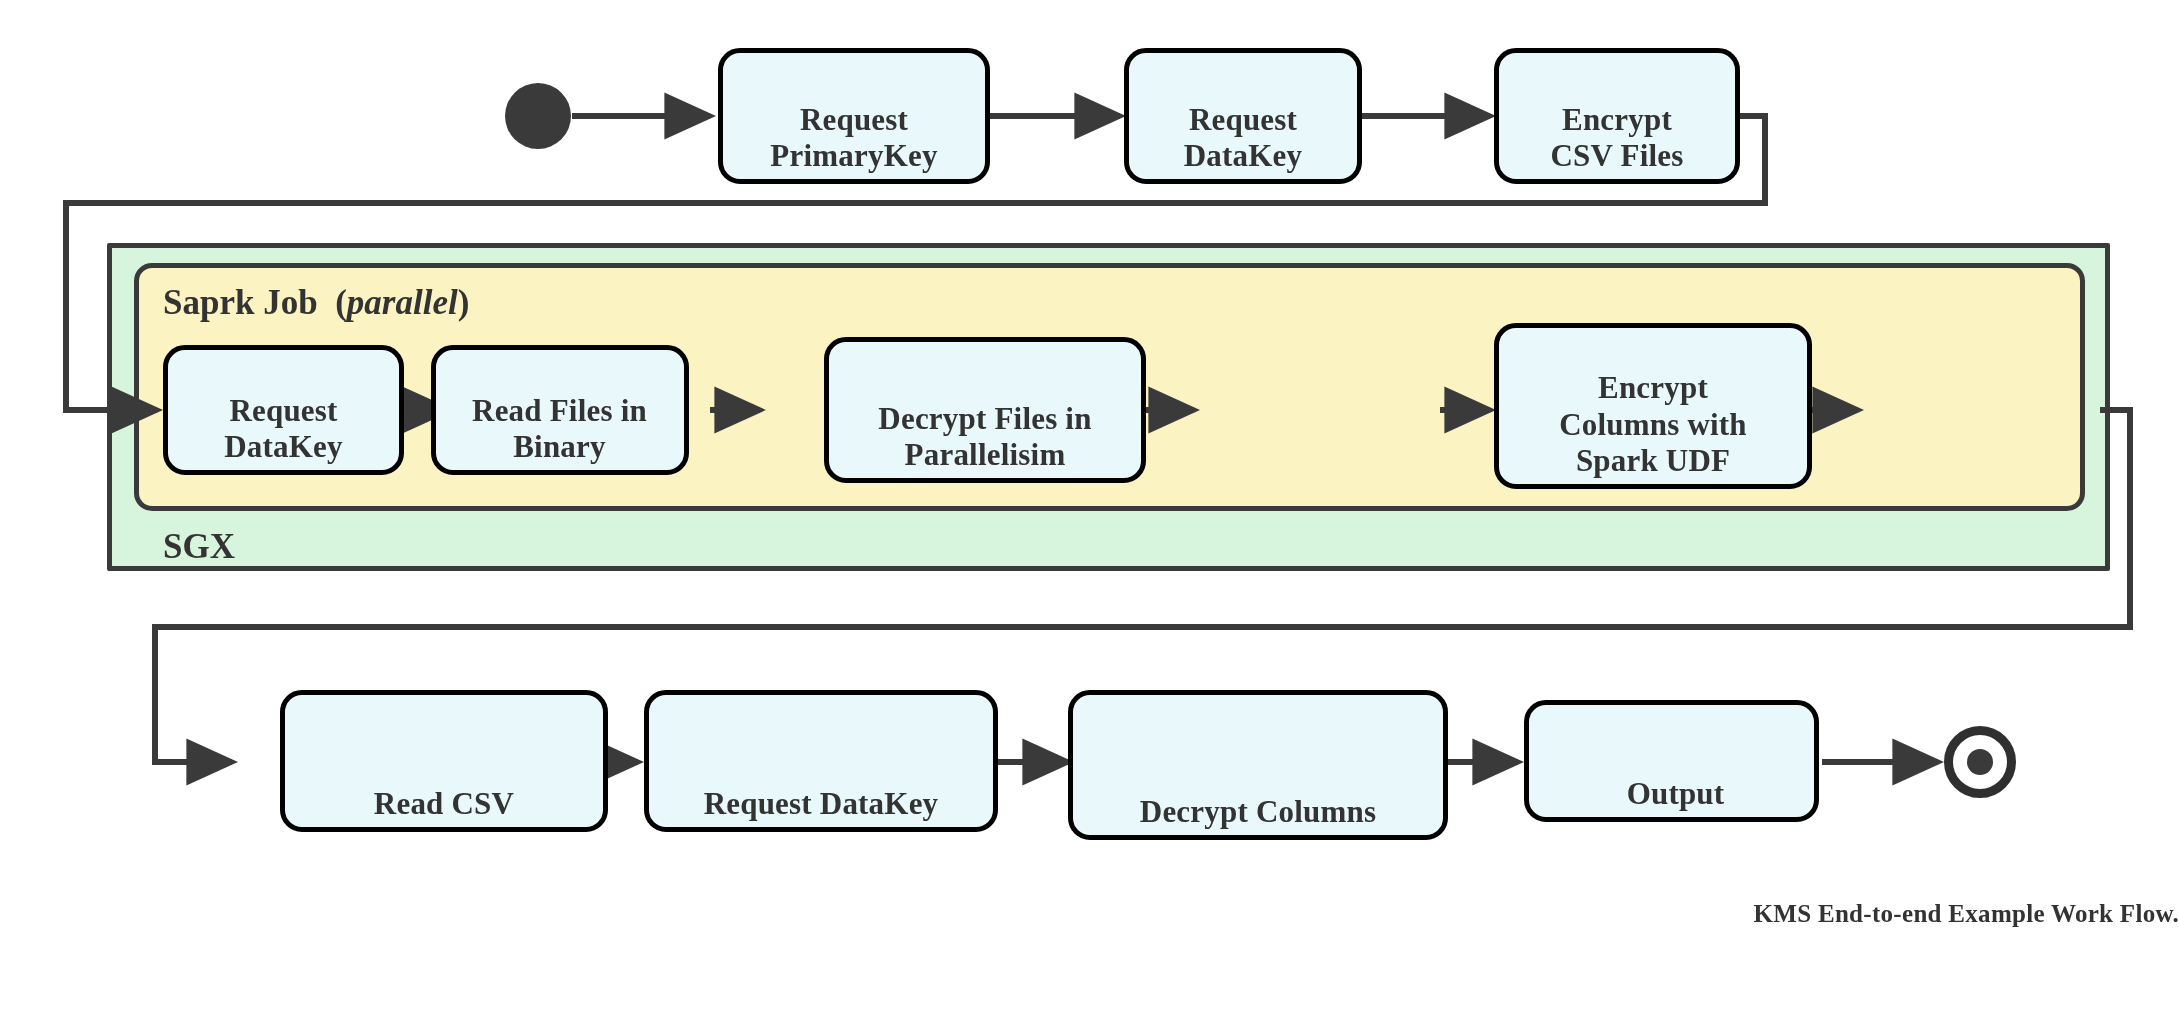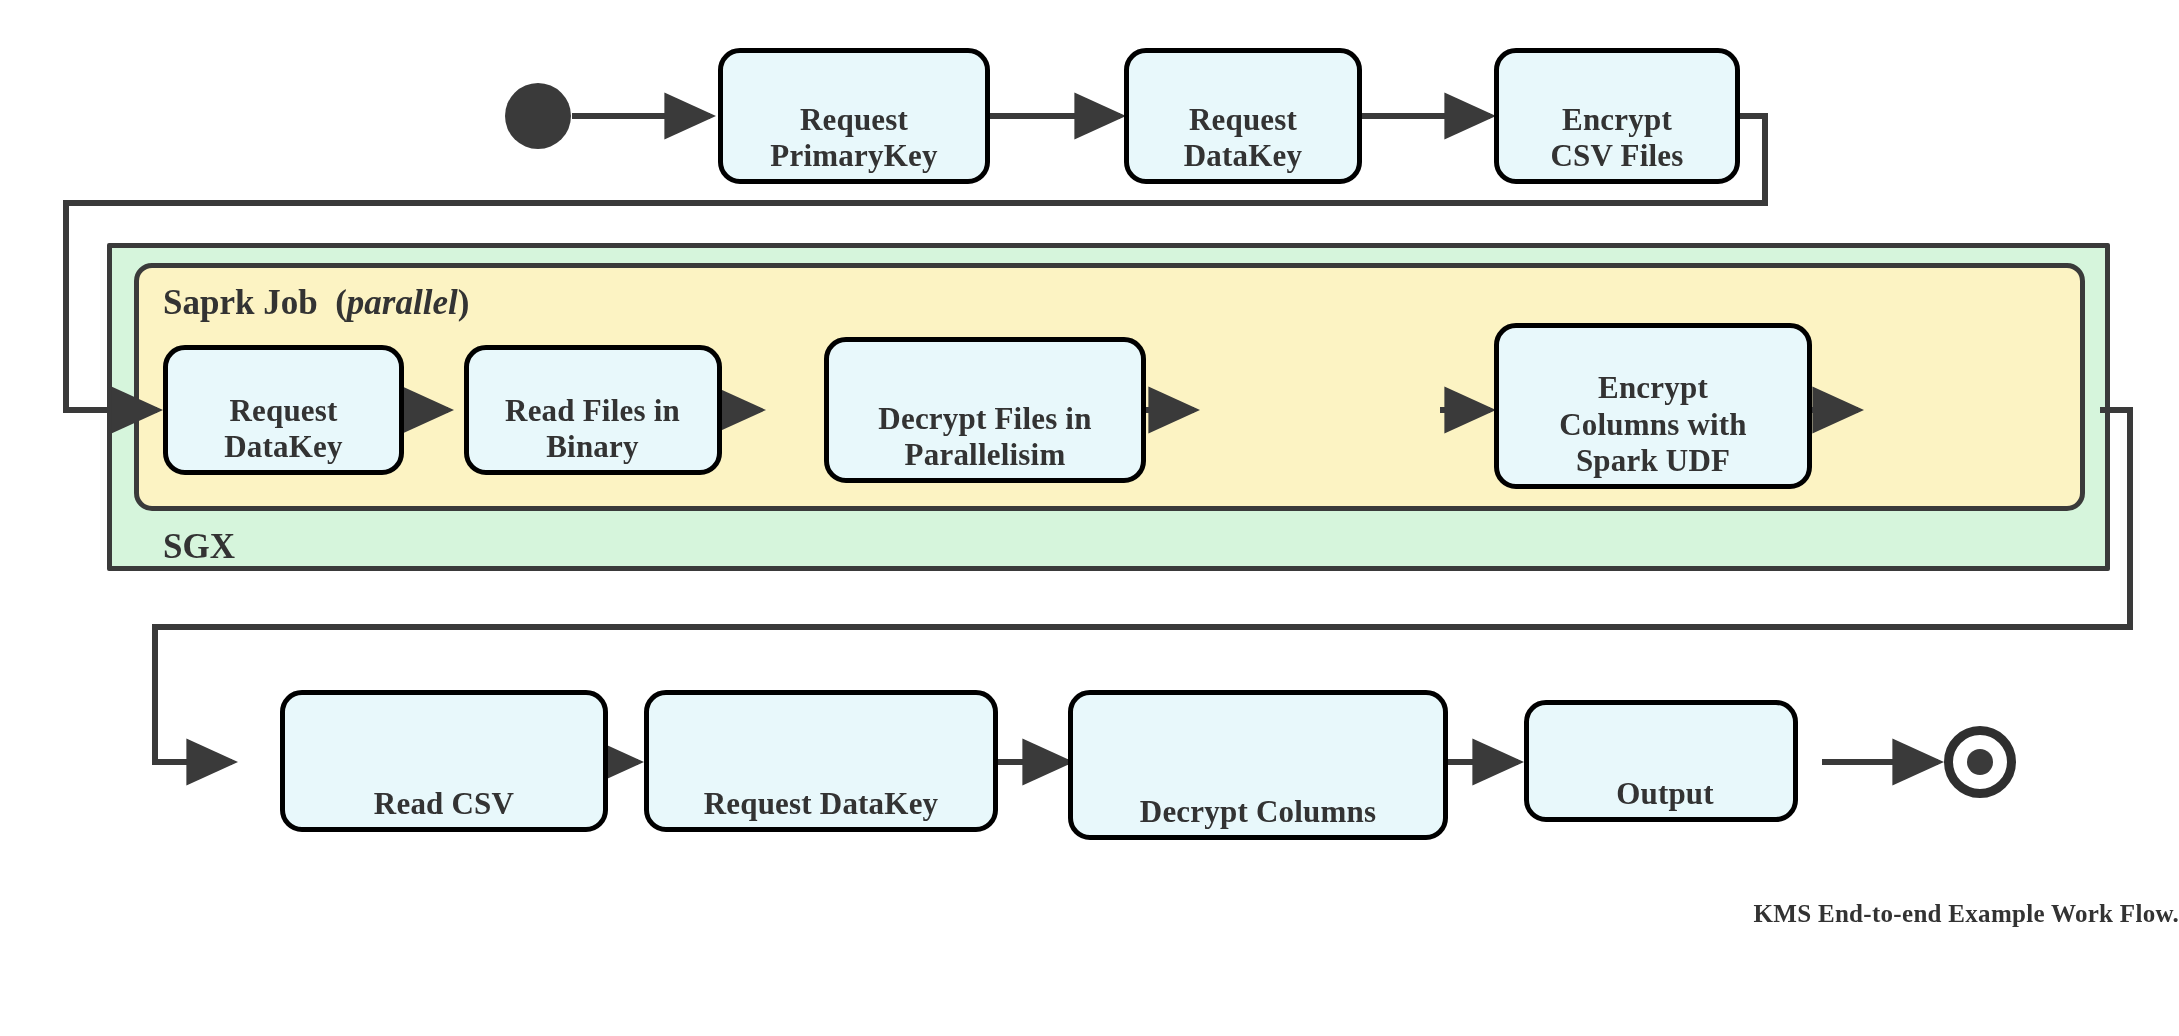--- a/index.html
+++ b/index.html
@@ -165,21 +165,21 @@
   <div class="node-box" style="left:1494px; top:48px; width:246px; height:136px;">
     <span class="label-inner">Encrypt
 CSV Files</span>
   </div>
 
   <div class="node-box" style="left:163px; top:345px; width:241px; height:130px;">
     <span class="label-inner">Request
 DataKey</span>
   </div>
 
-  <div class="node-box" style="left:464px; top:345px; width:258px; height:130px;padding-left:7px;">
+  <div class="node-box" style="left:431px; top:345px; width:258px; height:130px;padding-left:7px;">
     <span class="label-inner">Read Files in
 Binary</span>
   </div>
 
   <div class="node-box" style="left:824px; top:337px; width:322px; height:146px;">
     <span class="label-inner">Decrypt Files in
 Parallelisim</span>
   </div>
 
 
@@ -195,21 +195,21 @@
   </div>
 
   <div class="node-box" style="left:644px; top:690px; width:354px; height:142px;">
     <span class="label-inner">Request DataKey</span>
   </div>
 
   <div class="node-box" style="left:1068px; top:690px; width:380px; height:150px;">
     <span class="label-inner">Decrypt Columns</span>
   </div>
 
-  <div class="node-box" style="left:1524px; top:700px; width:274px; height:122px;padding-left:16px;">
+  <div class="node-box" style="left:1524px; top:700px; width:295px; height:122px;padding-left:16px;">
     <span class="label-inner">Output</span>
   </div>
 
   <div id="end-node" style="left:1944px; top:726px; width:72px; height:72px;">
     <div class="inner-dot"></div>
   </div>
 
   <div id="caption" style="left:0; top:900px;">KMS End-to-end Example Work Flow.</div>
 
 </div>

